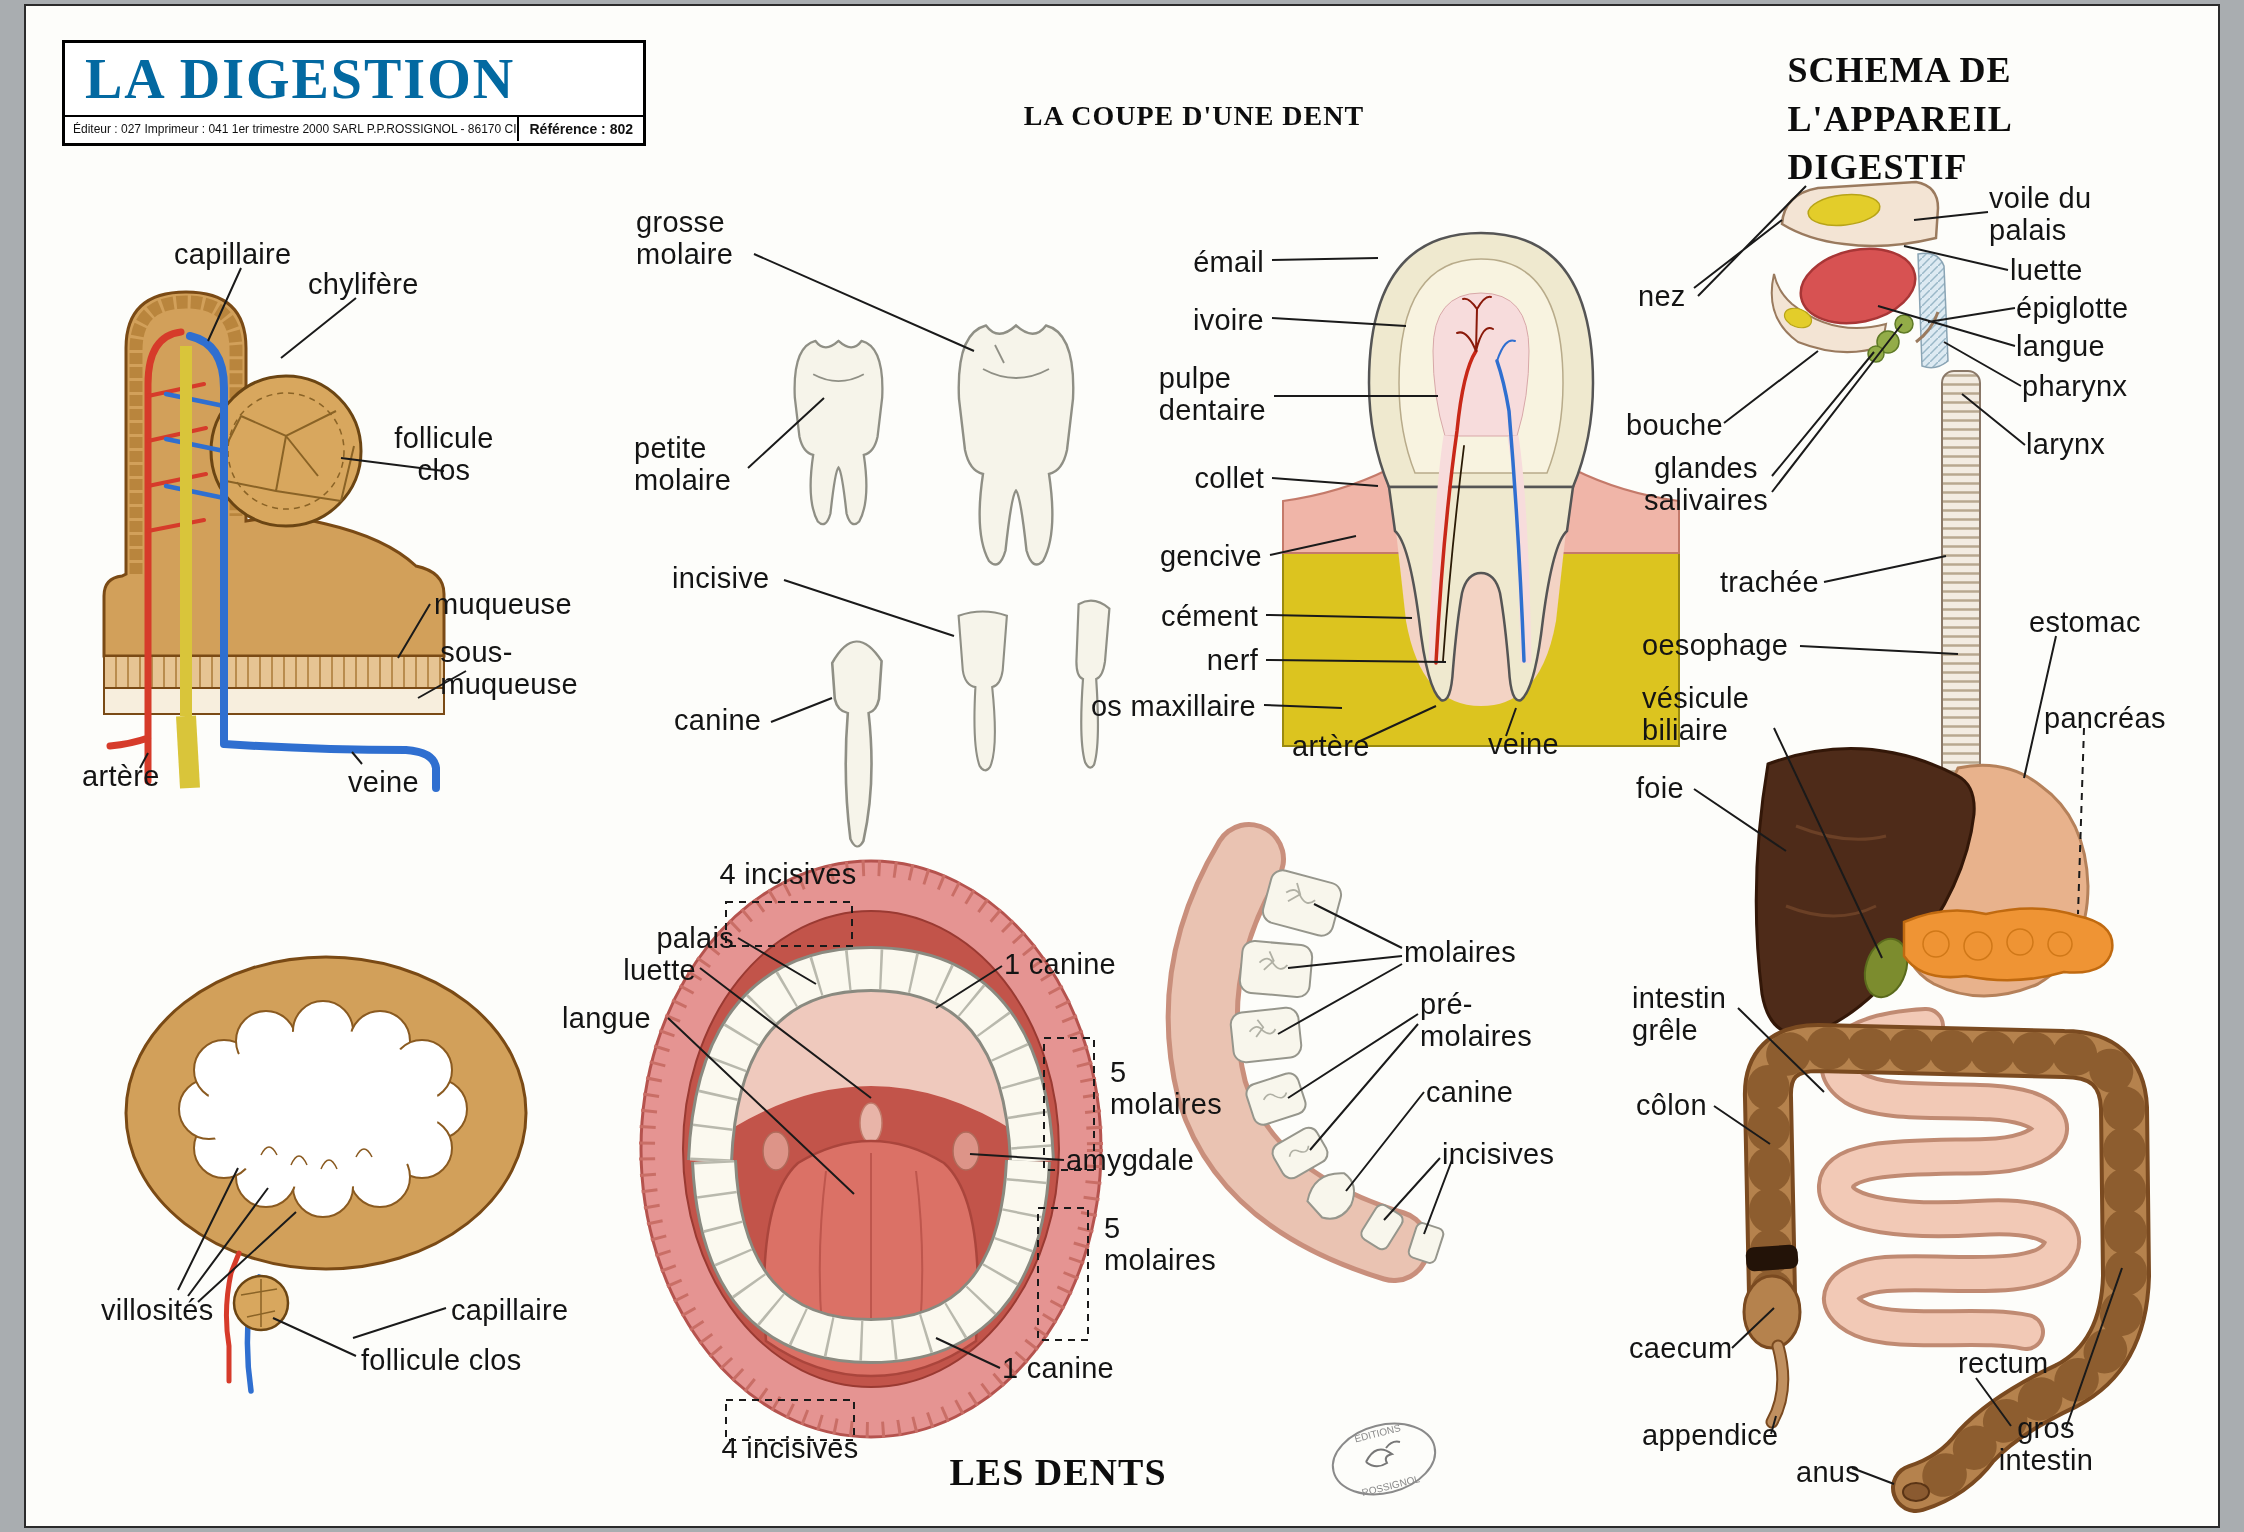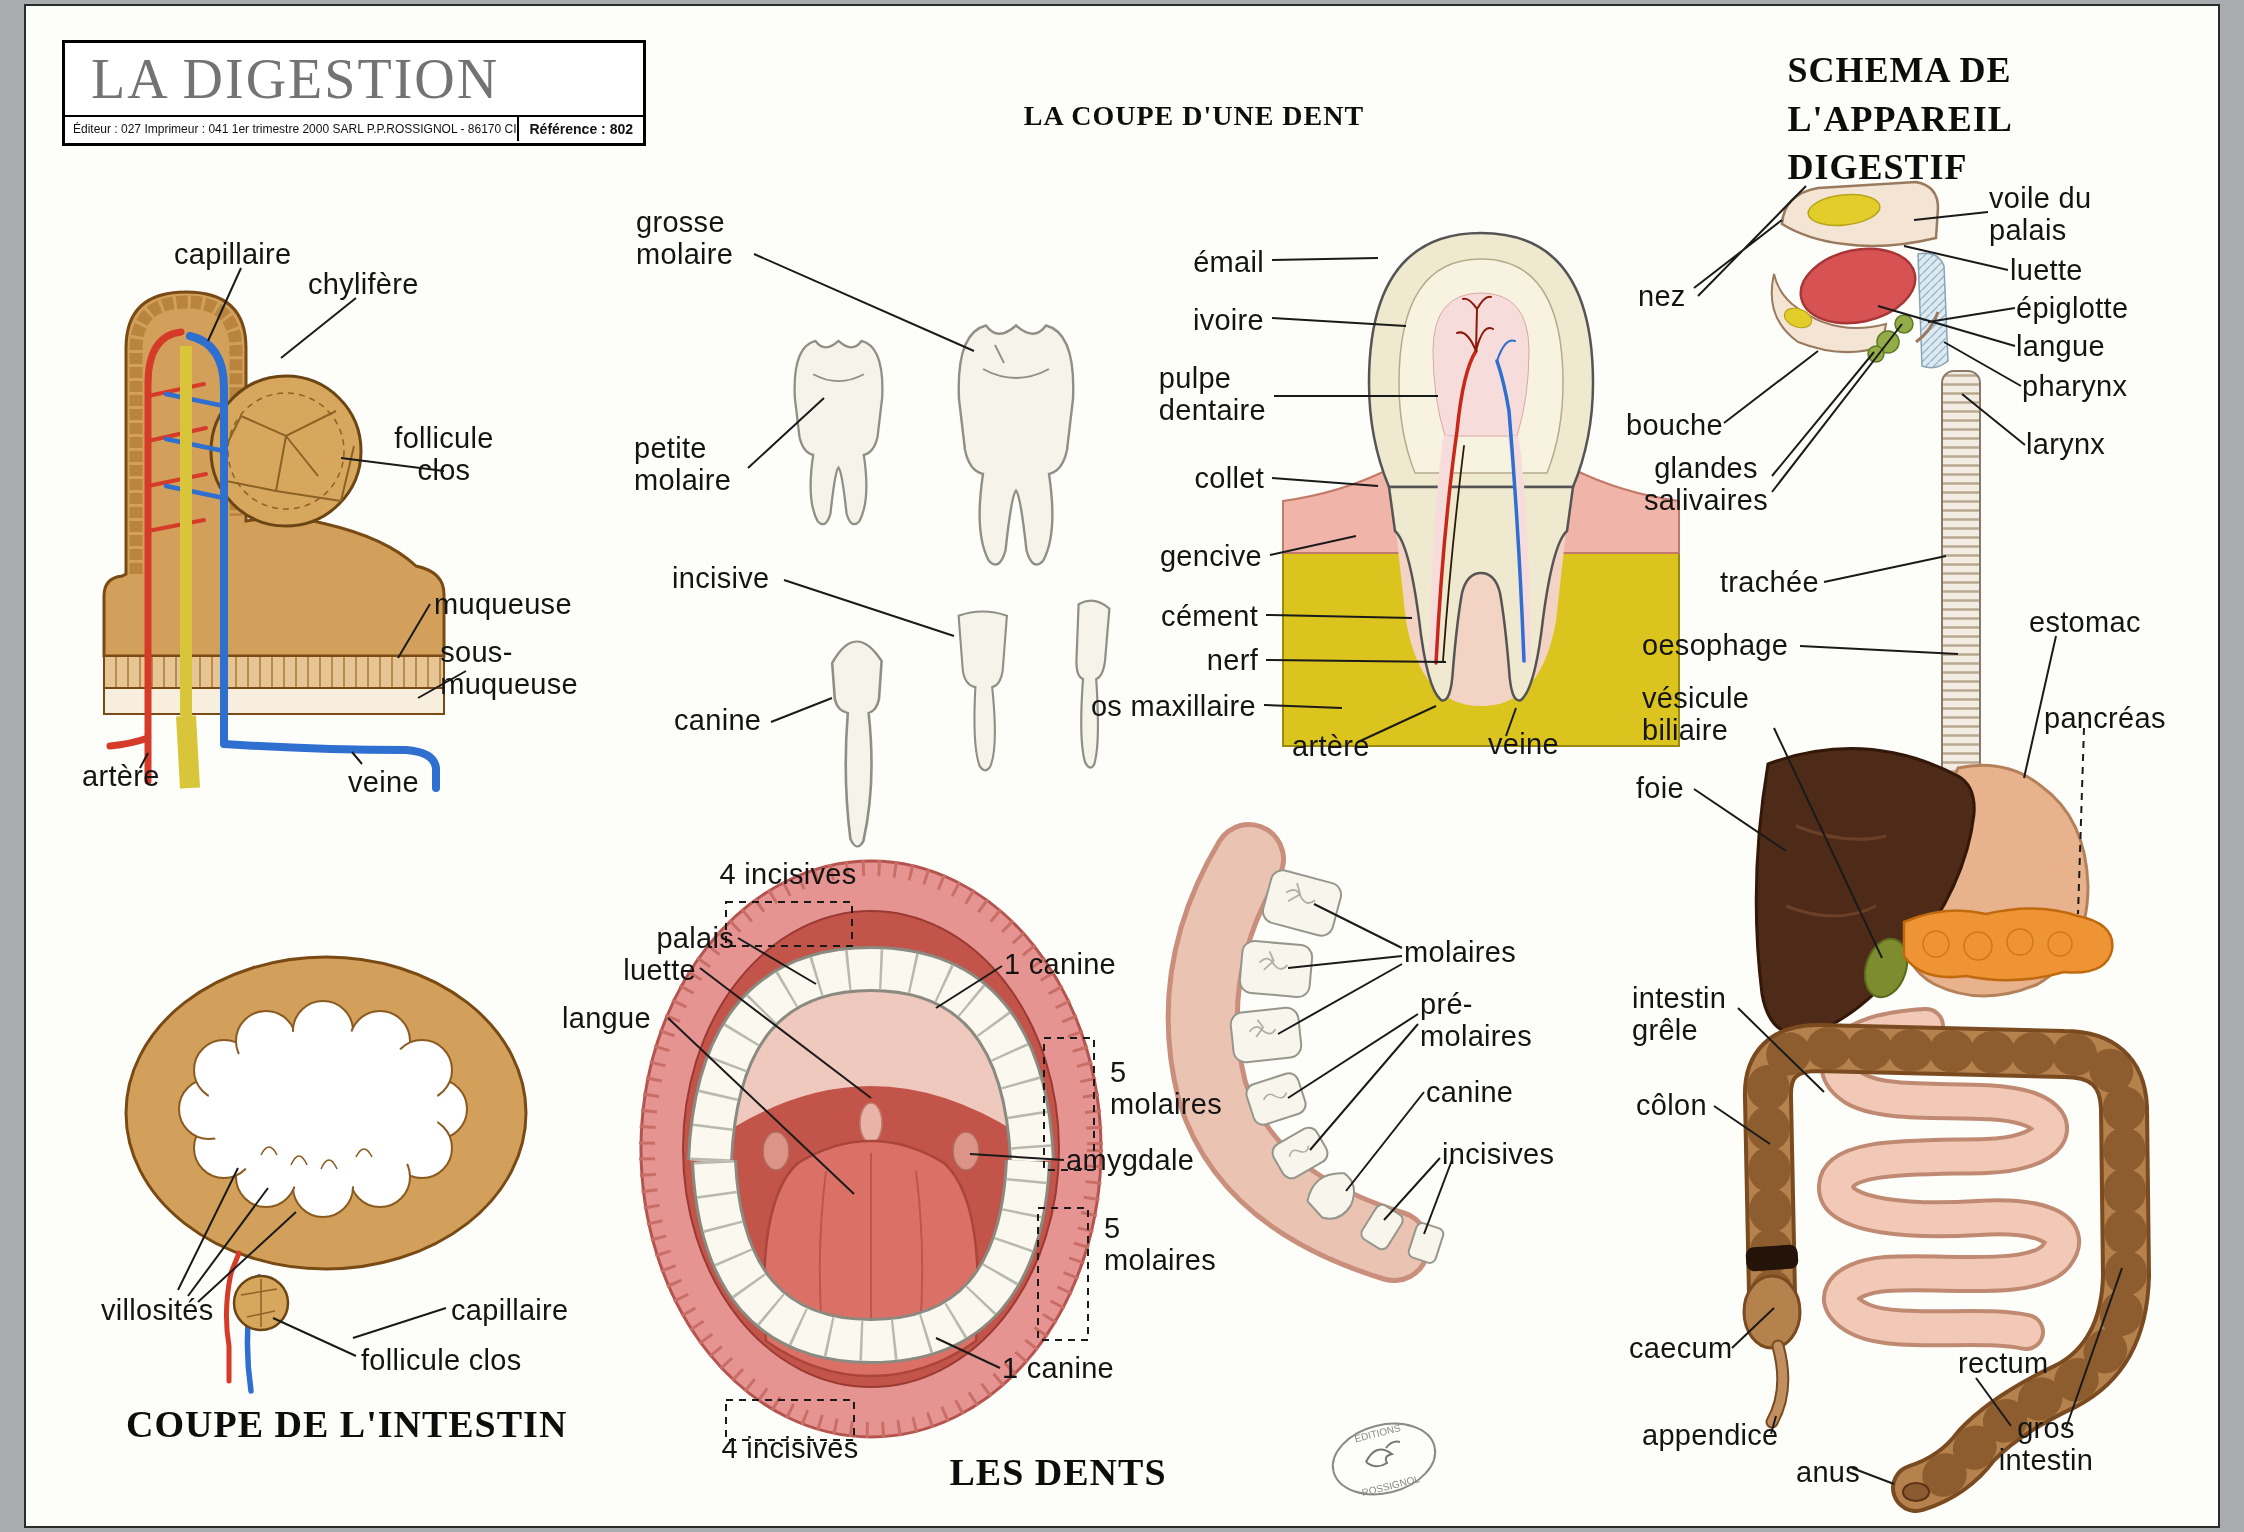--- a/index.html
+++ b/index.html
@@ -5,21 +5,21 @@
   *{margin:0;padding:0;box-sizing:border-box}
   html,body{width:2244px;height:1532px}
   body{background:#a9adb0;font-family:"Liberation Sans",sans-serif;position:relative;overflow:hidden}
   .poster{position:absolute;left:24px;top:4px;width:2196px;height:1524px;background:#fdfdfa;border:2px solid #2b2b2b;overflow:hidden}
   .lbl{position:absolute;font-size:29px;line-height:1.12;color:#141414;white-space:pre-line;letter-spacing:.3px}
   .lbl.c{transform:translateX(-50%);text-align:center}
   .lbl.r{transform:translateX(-100%);text-align:left}
   .stitle{position:absolute;font-family:"Liberation Serif",serif;font-weight:bold;color:#0d0d0d;white-space:pre-line;letter-spacing:1px}
   .stitle.c{transform:translateX(-50%);}
   .titlebox{position:absolute;left:36px;top:34px;width:584px;height:106px;border:3px solid #000;background:#fff}
-  .maintitle{font-family:"Liberation Serif",serif;font-weight:normal;font-size:56px;line-height:72px;padding-left:26px;letter-spacing:2px;color:#737373}
+  .maintitle{font-family:"Liberation Serif",serif;font-weight:bold;font-size:56px;line-height:72px;padding-left:20px;letter-spacing:2px;color:#0369a1}
   .pubrow{display:flex;border-top:2px solid #000;height:26px;align-items:center;font-size:12px;color:#111}
   .pubinfo{flex:1;padding-left:8px;white-space:nowrap;overflow:hidden}
   .ref{border-left:2px solid #000;padding:0 10px;font-weight:bold;font-size:14px;height:100%;display:flex;align-items:center;white-space:nowrap}
   svg{position:absolute;overflow:visible}
 </style>
 </head>
 <body>
 
 <div class="poster">
 
@@ -284,21 +284,20 @@
       <rect x="1018" y="1032" width="50" height="132"></rect>
       <rect x="1012" y="1202" width="50" height="132"></rect>
       <rect x="700" y="1394" width="128" height="40"></rect>
       <path d="M2058,722 L2052,908"></path>
     </g>
   </svg>
 
   <div class="stitle c" style="left:1168px;top:94px;font-size:28px">LA COUPE D'UNE DENT</div>
   <div class="stitle c" style="left:1905px;top:40px;font-size:36px;line-height:1.35">SCHEMA DE
 L'APPAREIL DIGESTIF</div>
-  <div class="stitle" style="left:100px;top:1396px;font-size:38px">COUPE DE L'INTESTIN</div>
   <div class="stitle c" style="left:1032px;top:1444px;font-size:38px">LES DENTS</div>
 
   <span class="lbl" style="left:148px;top:232px">capillaire</span>
   <span class="lbl" style="left:282px;top:262px">chylifère</span>
   <span class="lbl c" style="left:418px;top:416px">follicule
 clos</span>
   <span class="lbl" style="left:408px;top:582px">muqueuse</span>
   <span class="lbl r" style="left:552px;top:630px">sous-
 muqueuse</span>
   <span class="lbl" style="left:56px;top:754px">artère</span>

